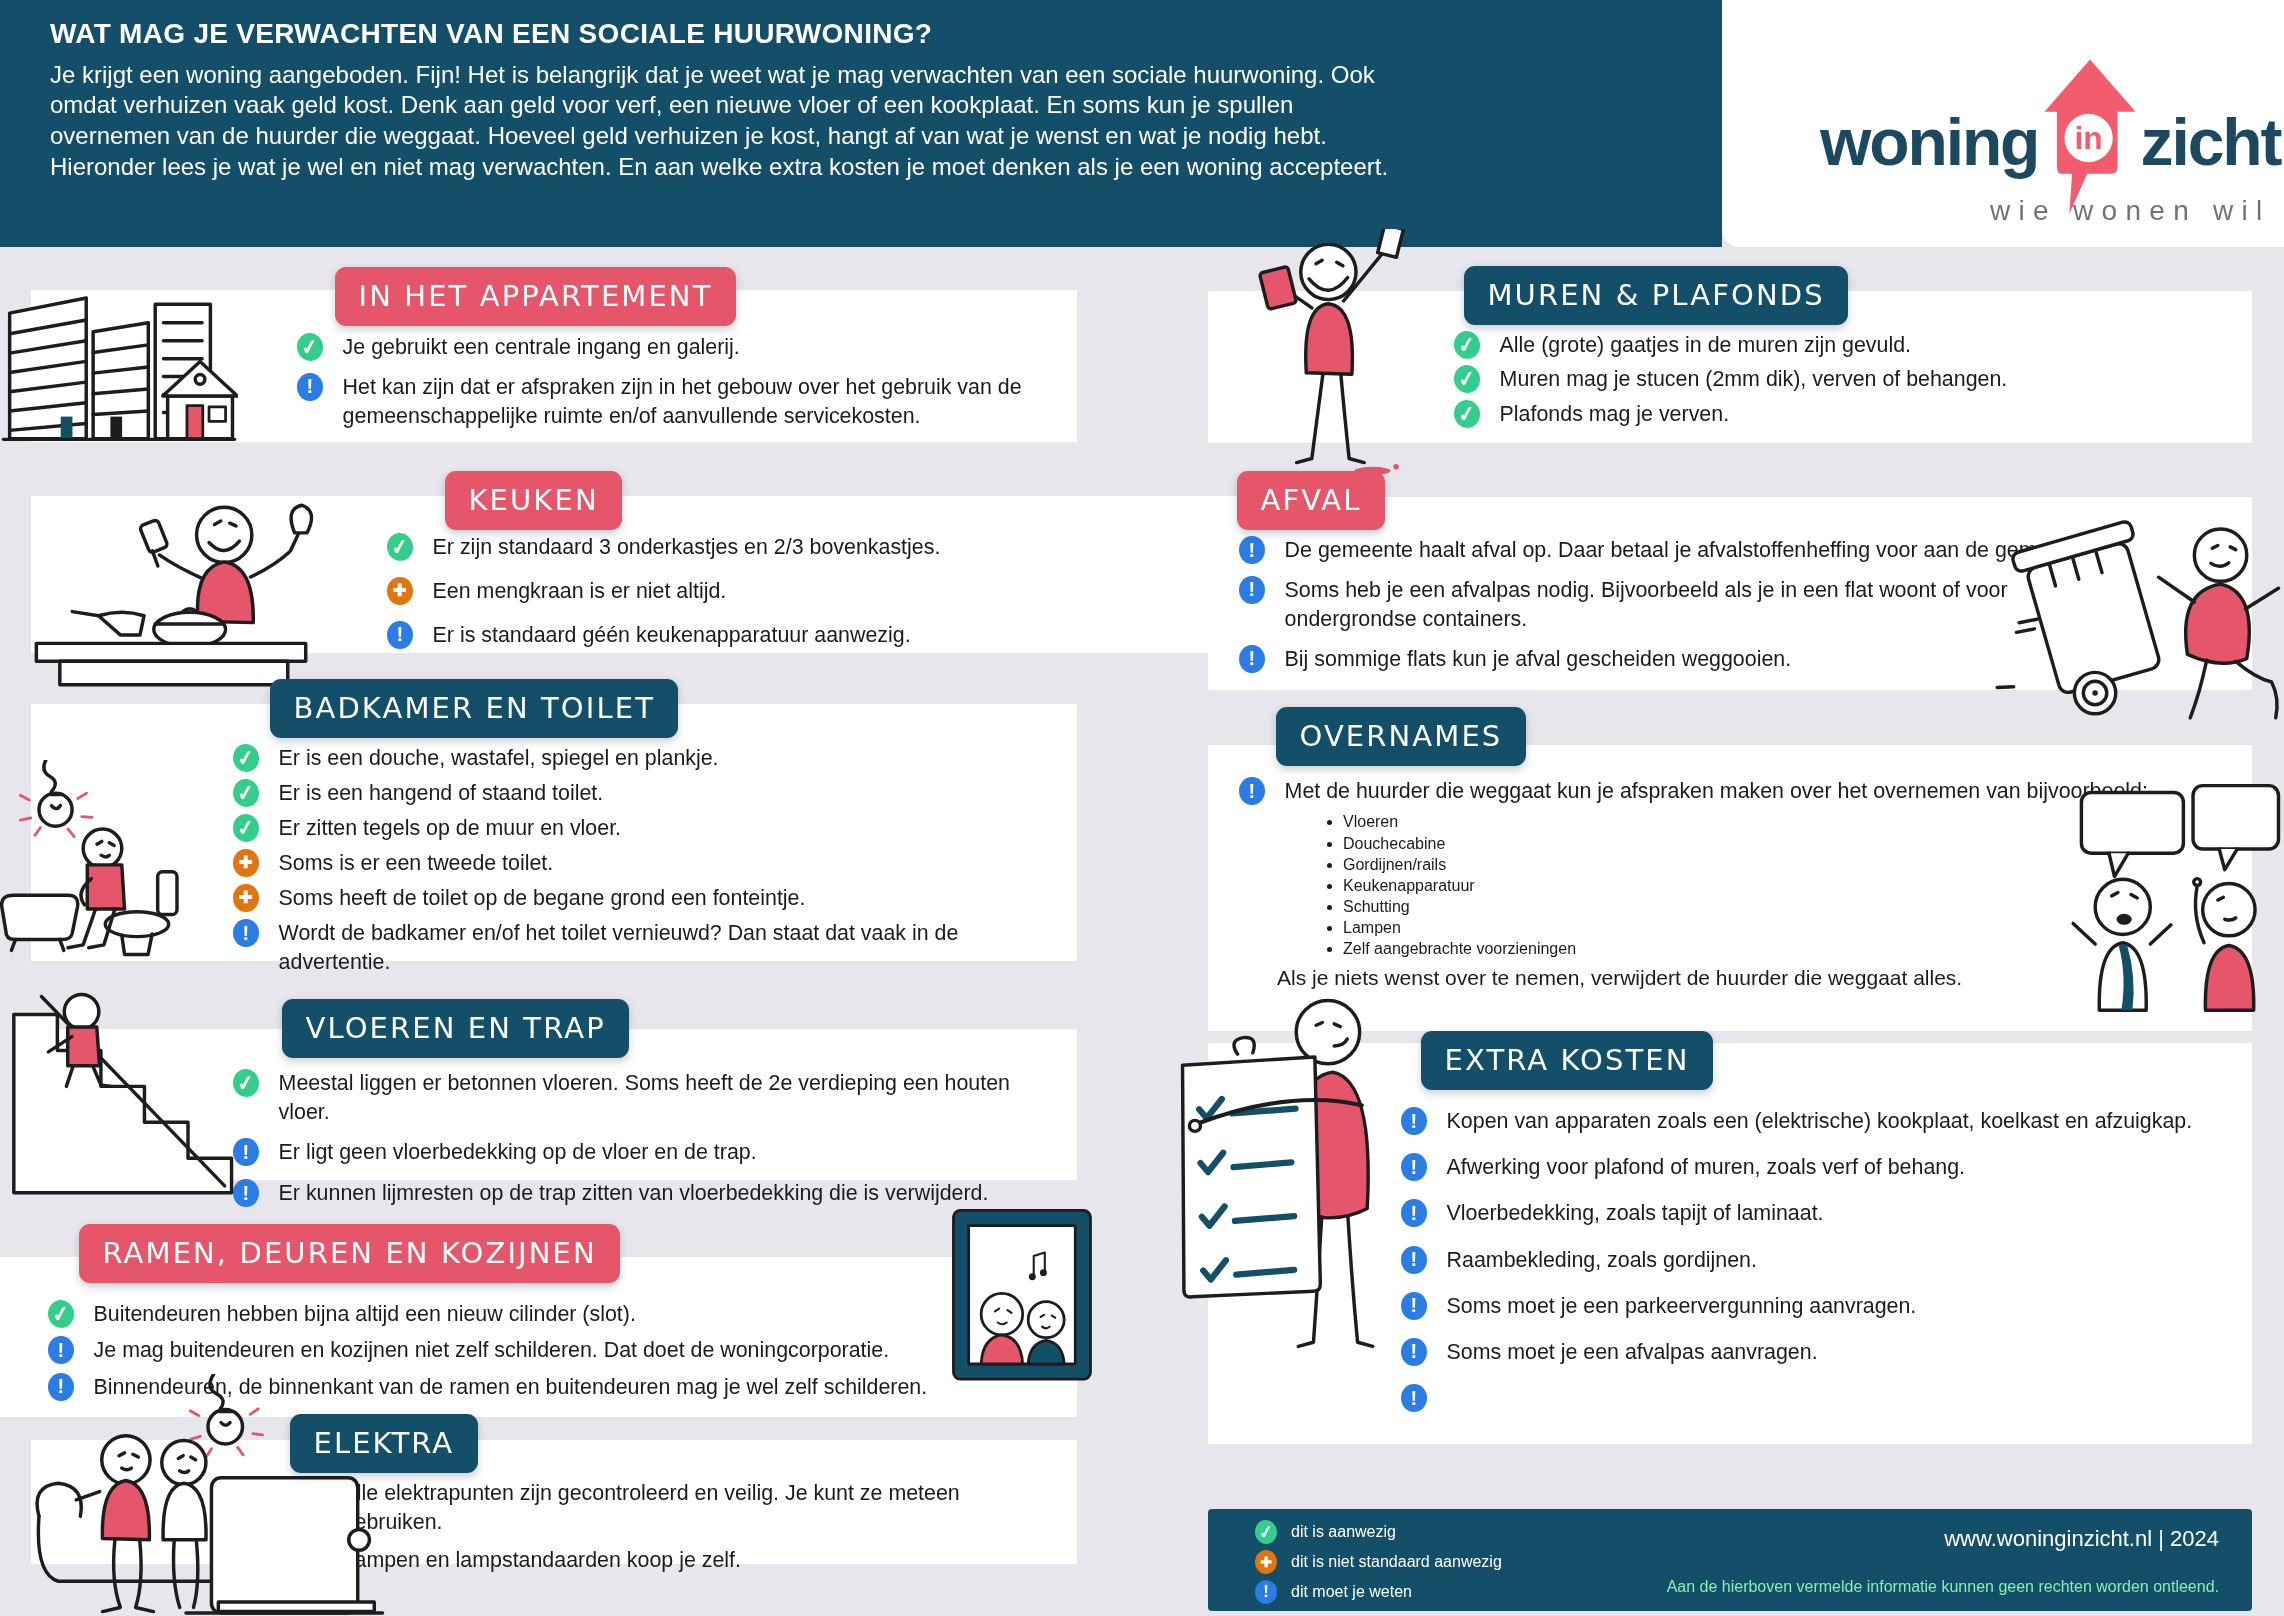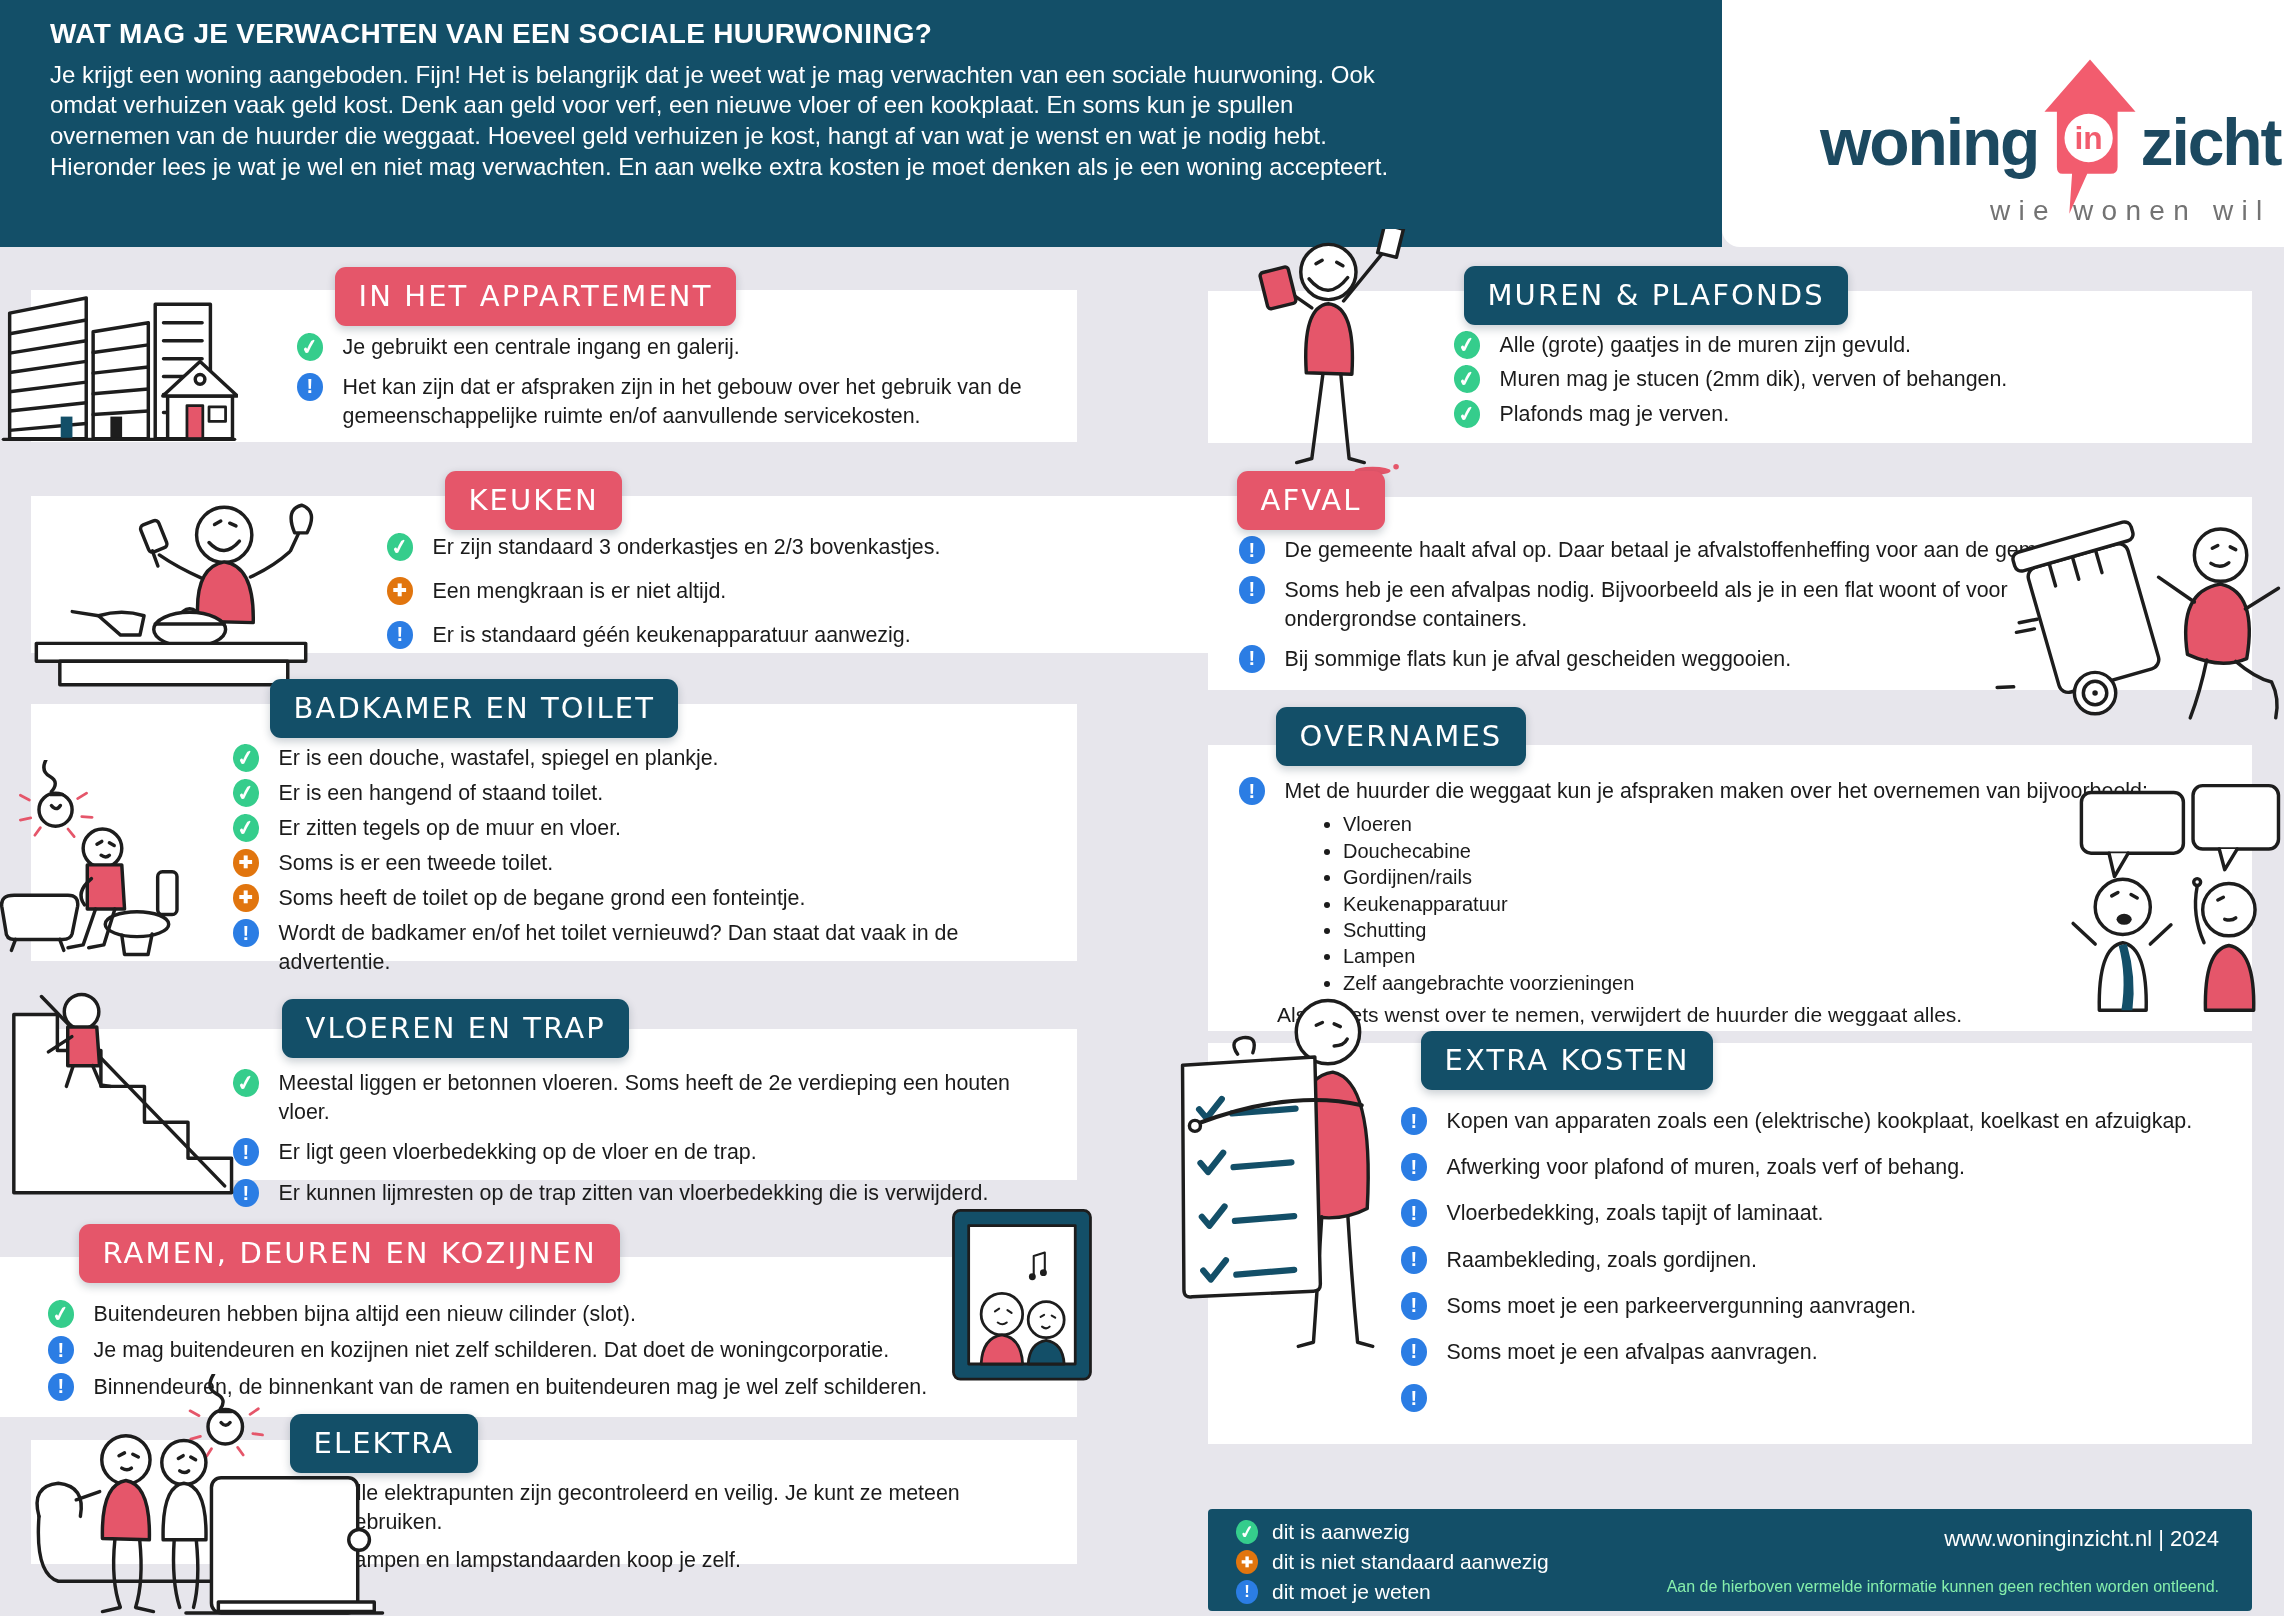--- a/index.html
+++ b/index.html
@@ -53,28 +53,28 @@
   .s6{left:1208px;top:291px;width:1044px;height:152px;padding:40px 28px 0 246px;}
   .s6 .items li{margin-bottom:5.5px;}
   .s7{left:1208px;top:497px;width:1044px;height:193px;padding:39px 41px 0 31px;}
   .s7 .items li{margin-bottom:11px;}
   .s7 .items{max-width:877px;}
   .s8{left:1208px;top:745px;width:1044px;height:286px;padding:32px 28px 0 31px;}
   .s8 .items li{margin-bottom:4.1px;}
   .s9{left:1208px;top:1043px;width:1044px;height:401px;padding:64px 28px 0 193px;}
   .s9 .items li{margin-bottom:17.3px;}
 
-  .bullets{list-style:disc;margin:5.5px 0 7px 104px;padding:0;font-size:20px;line-height:1.32;color:#1b1b1b;}
+  .bullets{list-style:disc;margin:5.5px 0 7px 104px;padding:0;font-size:16px;line-height:1.32;color:#1b1b1b;}
   .note{font-size:21px;margin:4.1px 0 0 38px;color:#1b1b1b;}
 
   
   .footer{position:absolute;left:1208px;top:1509px;width:1044px;height:102px;background:#134f68;
           border-radius:4.1px;z-index:2;}
   .legend{list-style:none;margin:0;padding:0;position:absolute;left:28px;top:11px;}
-  .legend li{display:flex;gap:14px;align-items:center;margin-bottom:6.2px;font-size:21px;color:#fff;}
+  .legend li{display:flex;gap:14px;align-items:center;margin-bottom:6.2px;font-size:16px;color:#fff;margin-left:19px;}
   .legend .ico{flex:0 0 22px;width:22px;height:24px;}
   .legend .ico.check::before{font-size:17.3px;}
   .legend .ico.plus::before{font-size:14px;}
   .legend .ico.info::before{font-size:16.6px;}
   .site{position:absolute;right:33px;top:16.6px;color:#fff;font-size:22px;}
   .disclaimer{position:absolute;right:33px;bottom:15px;color:#86efac;font-size:16px;}
 
   
   .doodle{position:absolute;z-index:4;pointer-events:none;}
   .doodle svg{display:block;}

